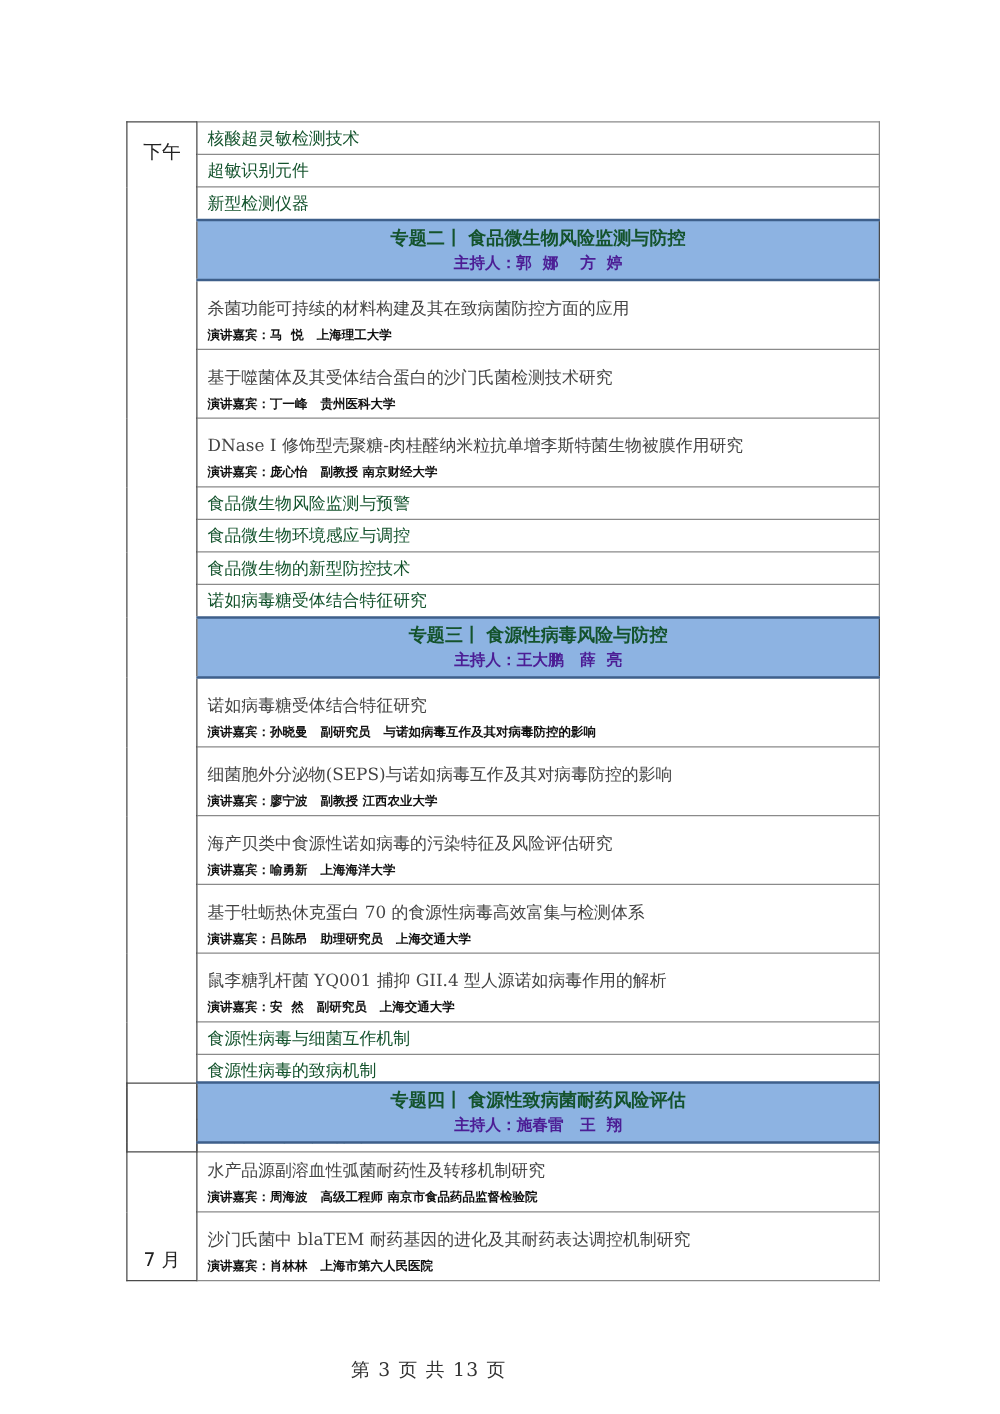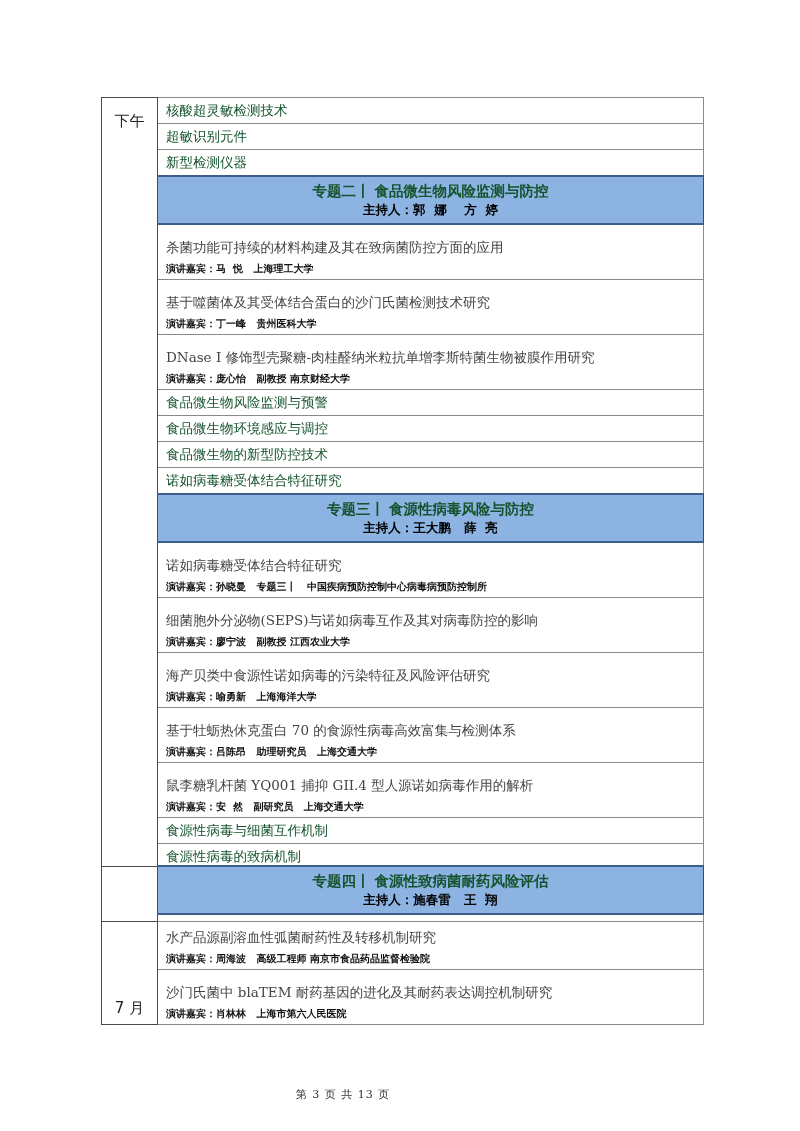--- a/index.html
+++ b/index.html
@@ -13,27 +13,27 @@
                   text-align: center; }
   .session-top { vertical-align: top !important; padding-top: 14px !important; }
   .session-bottom { vertical-align: bottom !important; padding-bottom: 6px !important; }
   .topic-row td.item { height: 25px; padding-left: 8px; font-size: 13.5px; color: #14532d; }
   .topic-row td.item { border-color: #8a8a8a; }
   .header-row td.hdr { background: #8db3e2; text-align: center; height: 46px;
                        border-top: 2px solid #3e5f8a; border-bottom: 2px solid #3e5f8a; }
   .hdr-title { font-family: Liberation Sans, sans-serif; font-size: 14.5px;
                font-weight: bold; color: #14532d; line-height: 20px; }
   .hdr-host { font-family: "DejaVu Sans", "Liberation Sans", sans-serif; font-size: 12.5px;
-              font-weight: bold; color: #000000; line-height: 18px; white-space: pre; }
+              font-weight: bold; color: #4c1d95; line-height: 18px; white-space: pre; }
   .talk-row td.item { height: 44px; padding-left: 8px; border-color: #8a8a8a; }
   .talk-title { font-size: 13.5px; color: #444; line-height: 21px; white-space: nowrap; margin-top: 12px; }
   .talk-speaker { font-family: "DejaVu Sans", "Liberation Sans", sans-serif; font-size: 10px;
                   font-weight: bold; color: #111; line-height: 21px; white-space: pre; }
   .footer { position: absolute; top: 1087px; left: 0; width: 686px; text-align: center;
-            font-size: 11px; color: #333; letter-spacing: 1px; }
+            font-size: 15px; color: #333; letter-spacing: 1px; }
 </style>
 </head>
 <body>
 
 <table class="page-table">
   <colgroup>
       <col class="col-left">
       <col>
     </colgroup>
   <tbody>
@@ -88,21 +88,21 @@
 
     <tr class="header-row">
       <td class="hdr">
         <div class="hdr-title">专题三丨  食源性病毒风险与防控</div>
         <div class="hdr-host">主持人：王大鹏   薛  亮</div>
       </td>
     </tr>
     <tr class="talk-row">
         <td class="item">
       <div class="talk-title">诺如病毒糖受体结合特征研究</div>
-      <div class="talk-speaker">演讲嘉宾：孙晓曼   专题三丨   中国疾病预防控制中心病毒病预防控制所</div>
+      <div class="talk-speaker">演讲嘉宾：孙晓曼   副研究员   与诺如病毒互作及其对病毒防控的影响</div>
     </td>
       </tr>
     <tr class="talk-row">
         <td class="item">
       <div class="talk-title">细菌胞外分泌物(SEPS)与诺如病毒互作及其对病毒防控的影响</div>
       <div class="talk-speaker">演讲嘉宾：廖宁波   副教授 江西农业大学</div>
     </td>
       </tr>
     <tr class="talk-row">
         <td class="item">

